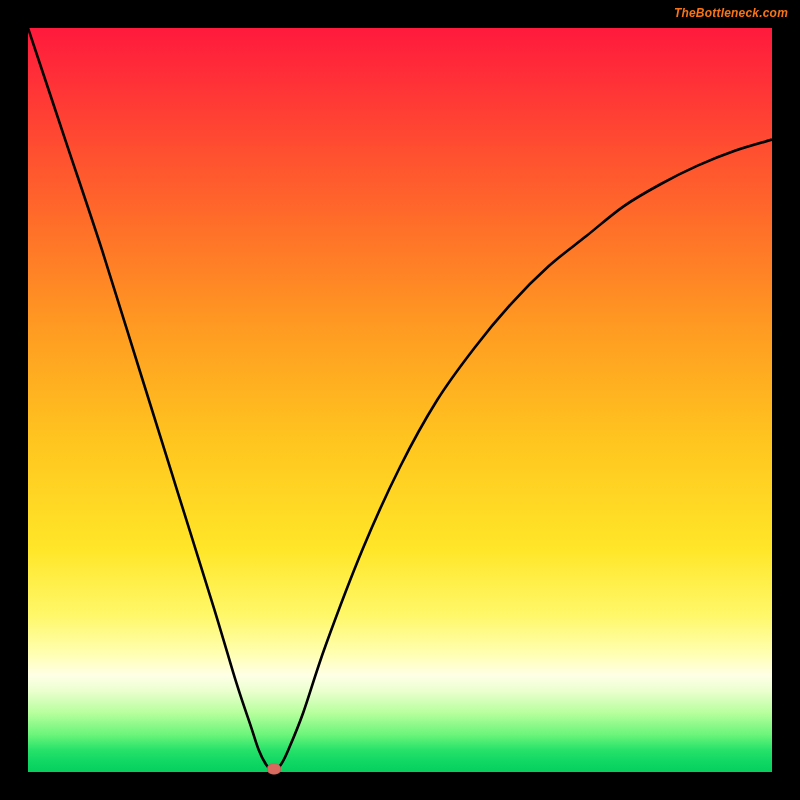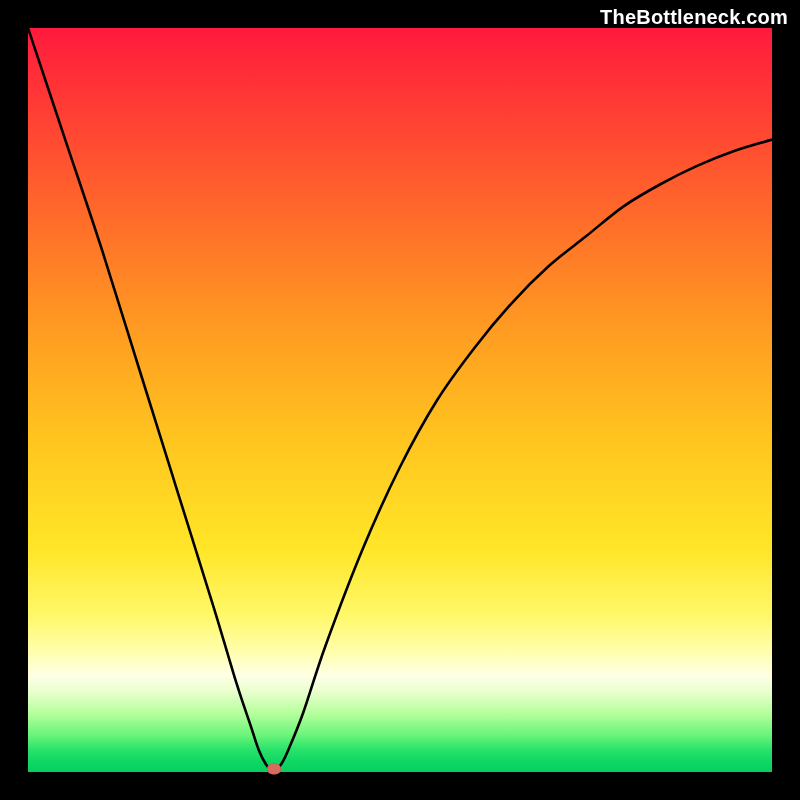--- a/index.html
+++ b/index.html
@@ -45,25 +45,26 @@
     position: absolute;
     left: 0; top: 0;
     width: 744px;
     height: 744px;
     pointer-events: none;
   }
   .watermark {
     position: absolute;
     top: 6px;
     right: 12px;
-    color: #ffffff;
-    font-size: 20px;
+    color: #f97316;
+    font-size: 12px;
     font-weight: 600;
     letter-spacing: 0.2px;
     user-select: none;
+    font-style: italic;
   }
   .marker {
     position: absolute;
     width: 14px;
     height: 11px;
     background: #d96a60;
     border-radius: 6px / 5px;
     transform: translate(-50%, -50%);
     box-shadow: 0 0 0 0.5px rgba(0,0,0,0.15) inset;
   }

